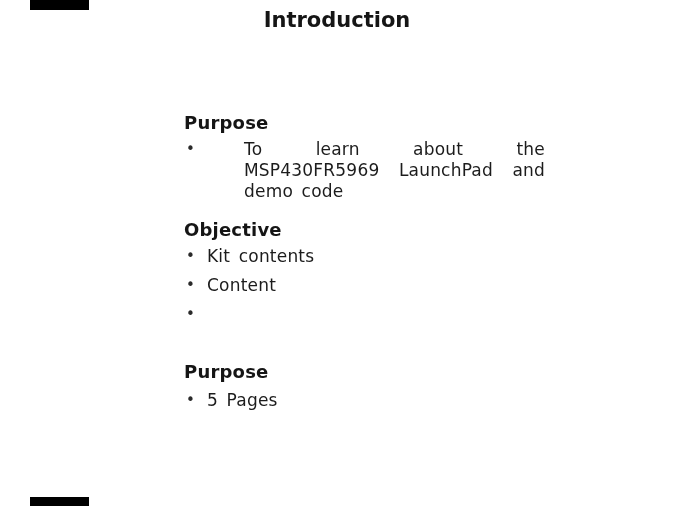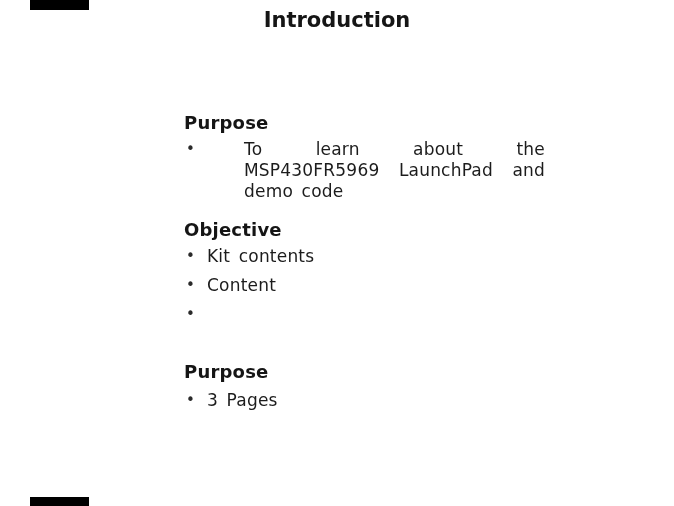--- a/index.html
+++ b/index.html
@@ -114,16 +114,16 @@
   </div>
 
   <div class="bullet-row bullet-getting">
     <span class="bullet-dot">•</span>
   </div>
 
   <h2 class="section-heading heading-content">Purpose</h2>
 
   <div class="bullet-row bullet-pages">
     <span class="bullet-dot">•</span>
-    <span class="bullet-text">3 Pages</span>
+    <span class="bullet-text">5 Pages</span>
   </div>
 
 </div>
 
 </body></html>

